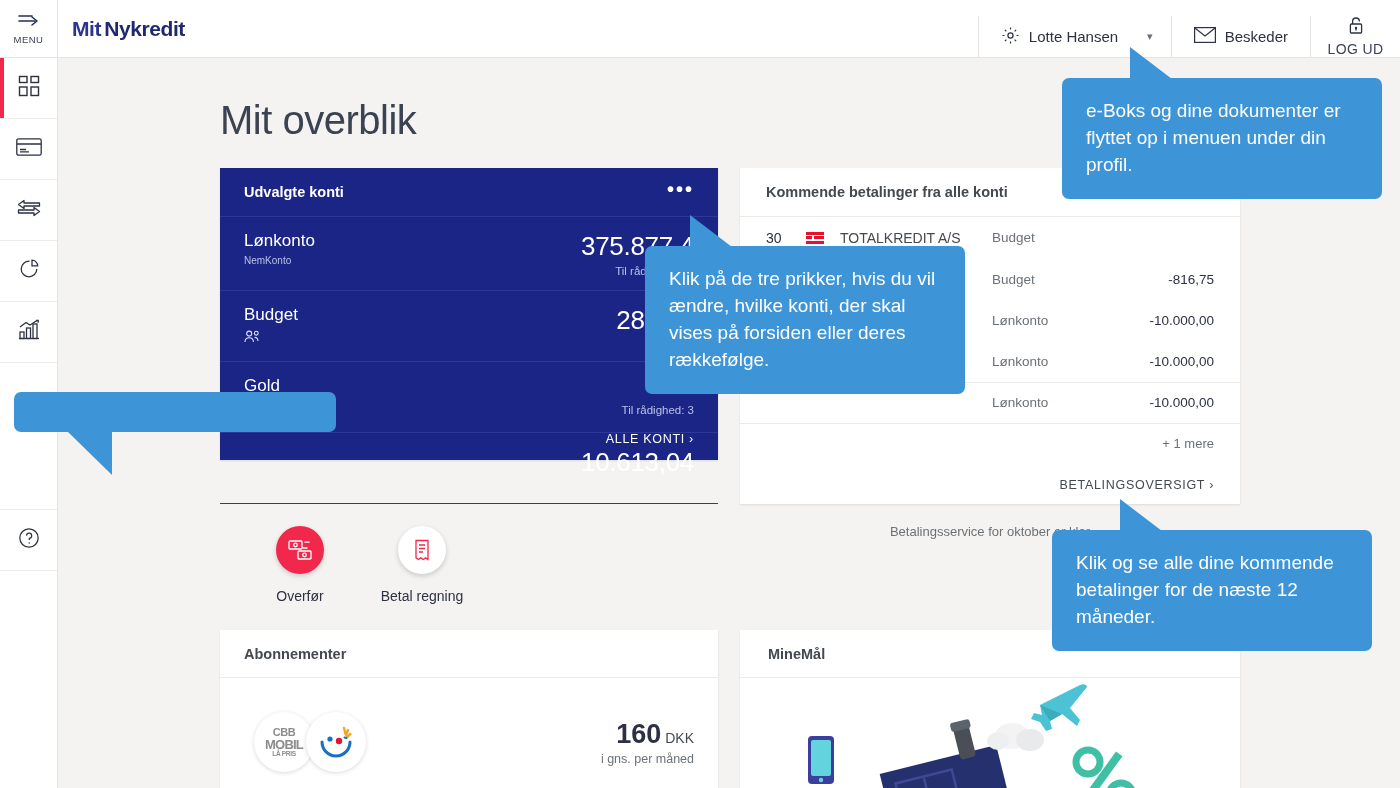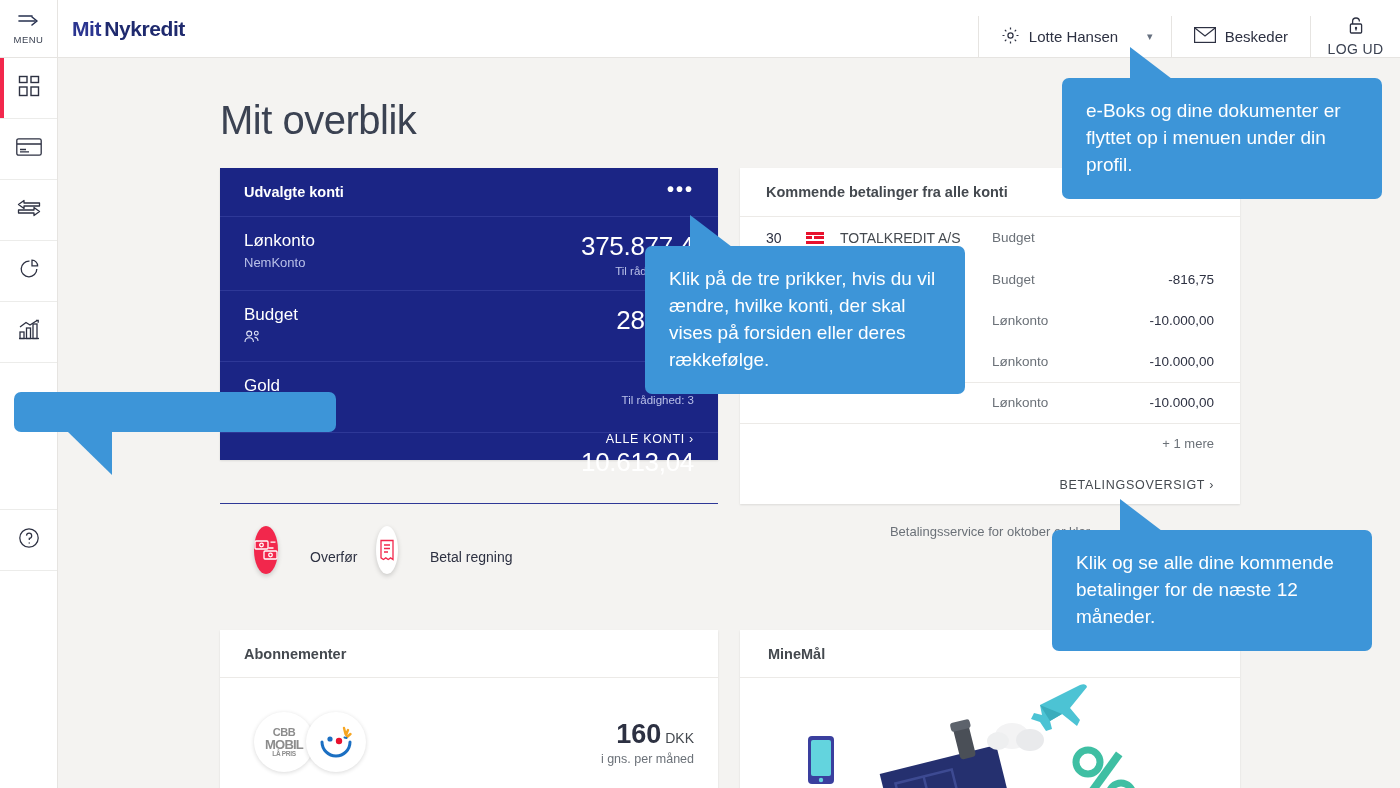--- a/index.html
+++ b/index.html
@@ -76,33 +76,33 @@
     height:49px; display:flex; align-items:center; justify-content:space-between;
     padding:0 24px; border-bottom:1px solid #2e3897; font-size:14.5px; font-weight:bold;
   }
   .dots{ letter-spacing:2px; font-size:20px; line-height:0; cursor:pointer; padding-bottom:6px;}
   .acct-row{
     padding:14px 24px 13px; border-bottom:1px solid #2e3897;
     display:flex; justify-content:space-between; align-items:flex-start; min-height:71px;
   }
   .acct-row:last-of-type{ border-bottom:none; }
   .acct-name{ font-size:17px; font-weight:400; }
-  .acct-sub{ font-size:13px; color:#b9c0e8; margin-top:4px; }
+  .acct-sub{ font-size:10px; color:#b9c0e8; margin-top:4px; }
   .acct-ico{ margin-top:5px; font-size:13px; color:#dfe3f7;}
   .acct-right{ text-align:right; }
   .acct-bal{ font-size:26px; font-weight:300; letter-spacing:-.3px;}
   .acct-avail{ font-size:11.5px; color:#b9c0e8; margin-top:3px;}
   .alle-konti{
     position:absolute; right:24px; bottom:14px; font-size:12.5px;
     letter-spacing:.7px; cursor:pointer;
   }
 
   
   .quick{ position:absolute; left:196px; top:468px; display:flex; gap:30px; }
-  .qa{ width:92px; display:flex; flex-direction:row; align-items:center; cursor:pointer;gap:32px;}
+  .qa{ width:92px; display:flex; flex-direction:column; align-items:center; cursor:pointer;}
   .qa .circ{
     width:48px; height:48px; border-radius:50%; display:flex;
     align-items:center; justify-content:center;
     box-shadow:0 2px 5px rgba(0,0,0,.18);
   }
   .qa.red .circ{ background:#f2274c; color:#fff; }
   .qa.white .circ{ background:#fff; color:#f2274c; }
   .qa .lbl{ font-size:14px; color:#2d3142; margin-top:14px; white-space:nowrap;}
 
   
@@ -367,21 +367,21 @@
         <div class="acct-right">
           <div class="acct-bal">287.14</div>
         </div>
       </div>
 
       <div class="acct-row">
         <div>
           <div class="acct-name">Gold</div>
         </div>
         <div class="acct-right">
-          <div class="acct-avail" style="margin-top:18px">Til rådighed: 3</div>
+          <div class="acct-avail" style="margin-top:28px">Til rådighed: 3</div>
         </div>
       </div>
 
       <div class="acct-row">
         <div></div>
         <div class="acct-right">
           <div class="acct-bal">10.613,04</div>
         </div>
       </div>
 

